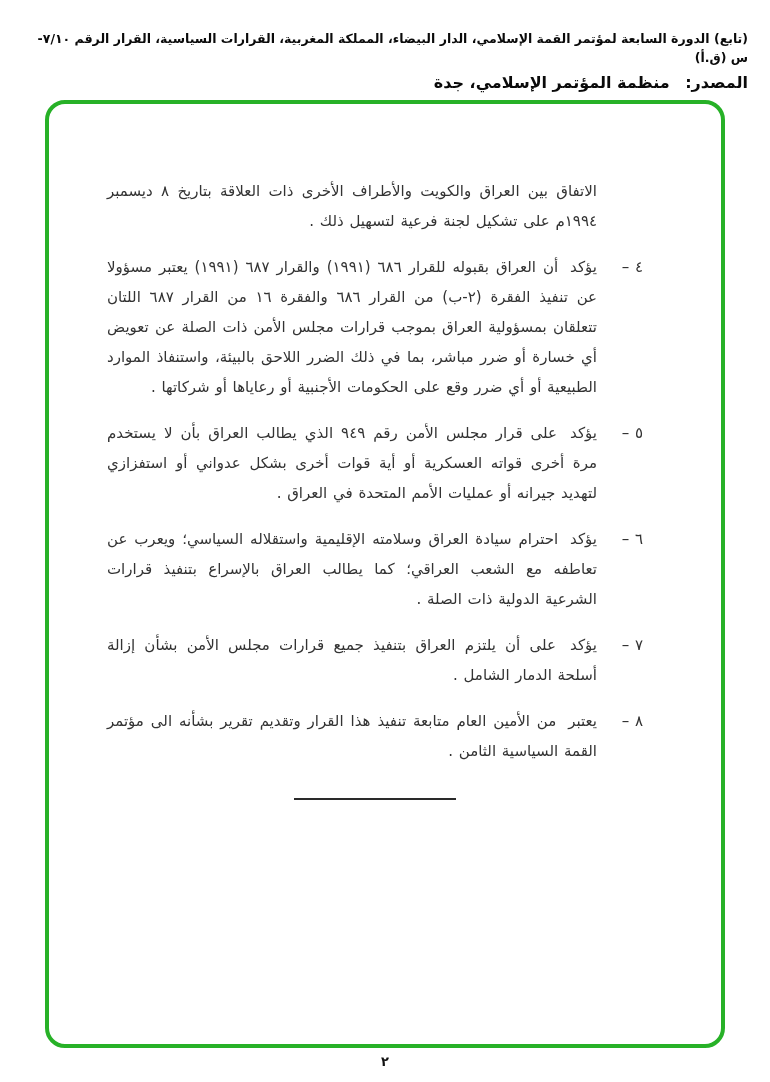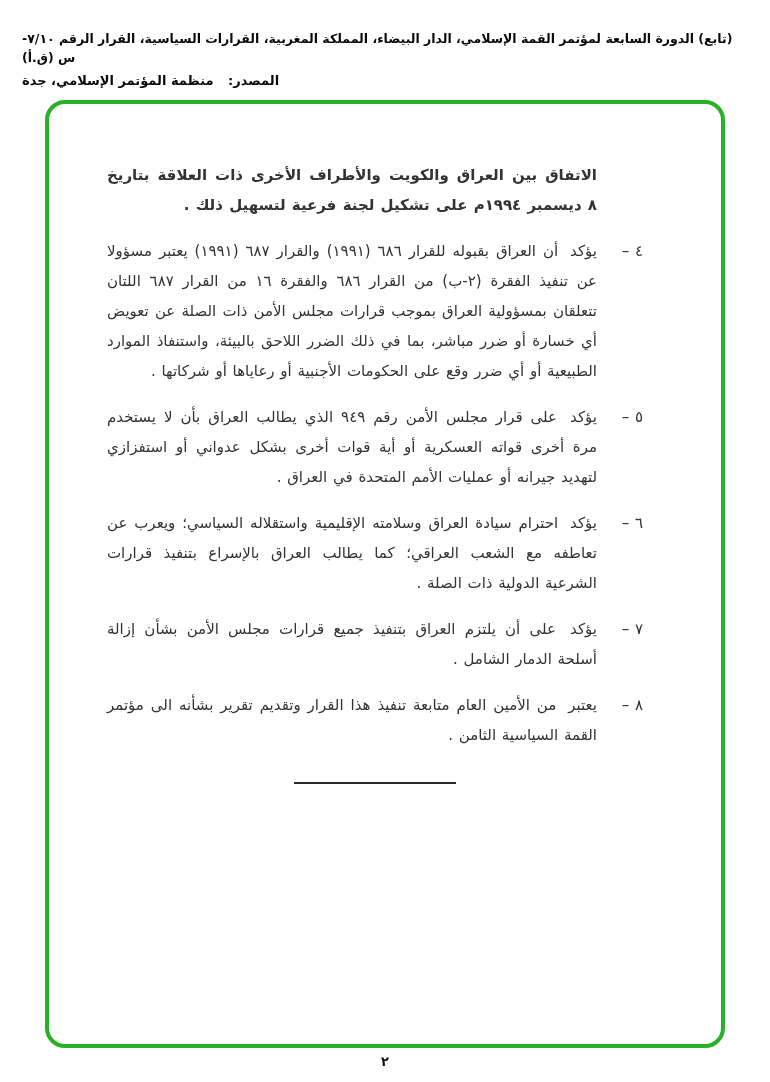--- a/index.html
+++ b/index.html
@@ -10,28 +10,28 @@
     background: #ffffff;
     font-family: "DejaVu Sans", sans-serif;
     position: relative;
     overflow: hidden;
   }
   .page { position: absolute; inset: 0; }
 
   .doc-header {
     position: absolute;
     top: 30px; right: 22px; left: 22px;
-    direction: rtl; text-align: left;
+    direction: rtl; text-align: right;
     color: var(--head-ink);
   }
   .doc-header .h1 {
     font-size: 12.5px; font-weight: bold; line-height: 1.5;
   }
   .doc-header .h2 {
-    font-size: 13px; font-weight: bold; margin-top: 5px;
+    font-size: 16px; font-weight: bold; margin-top: 5px;
   }
   .doc-header .h2 .src-label { margin-left: 10px; }
 
   .green-box {
     position: absolute;
     left: 45px; top: 100px;
     width: 680px; height: 948px;
     border: 4px solid var(--green);
     border-radius: 20px;
     background: #ffffff;
@@ -42,23 +42,22 @@
     top: 56px; right: 78px; left: 58px;
     direction: rtl;
     text-align: justify;
     font-size: 15px;
     line-height: 30px;
     color: var(--ink);
     word-spacing: 1px;
   }
 
   .intro {
-    margin: 0 46px 16px 0;
+    margin: 16px 46px 16px 0;
     padding: 0;
-    font-weight: bold;
   }
 
   .item {
     position: relative;
     padding-right: 46px;
     margin-bottom: 16px;
   }
   .item .marker {
     position: absolute;
     right: 0; top: 0;

